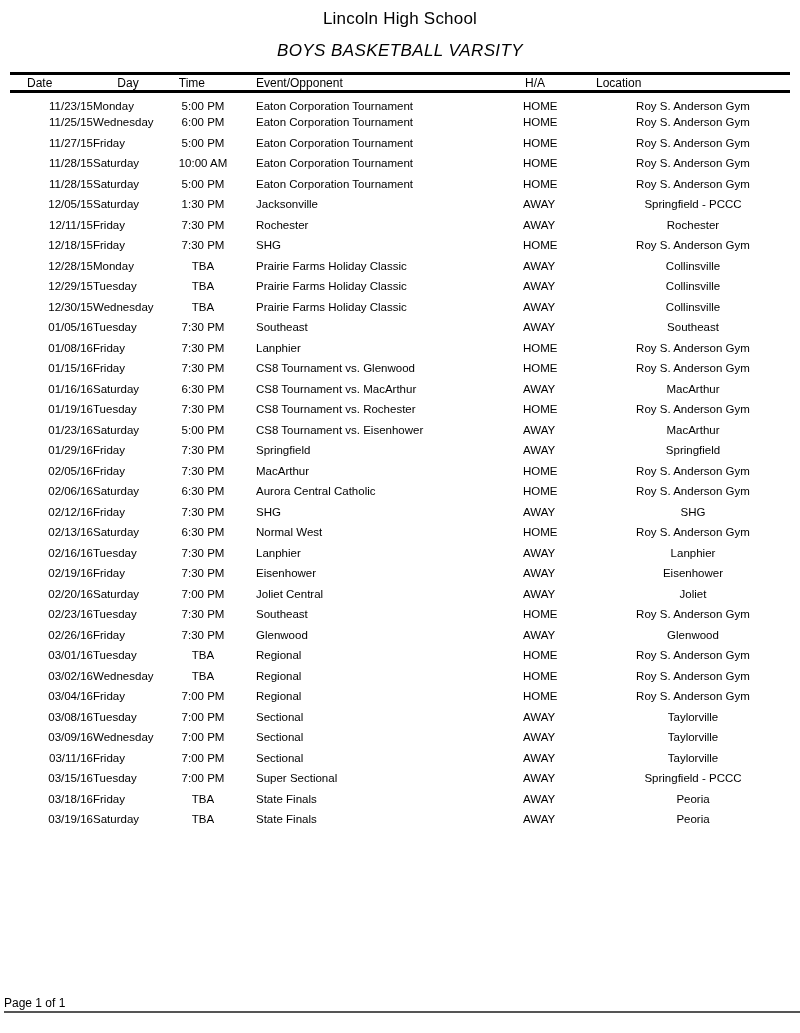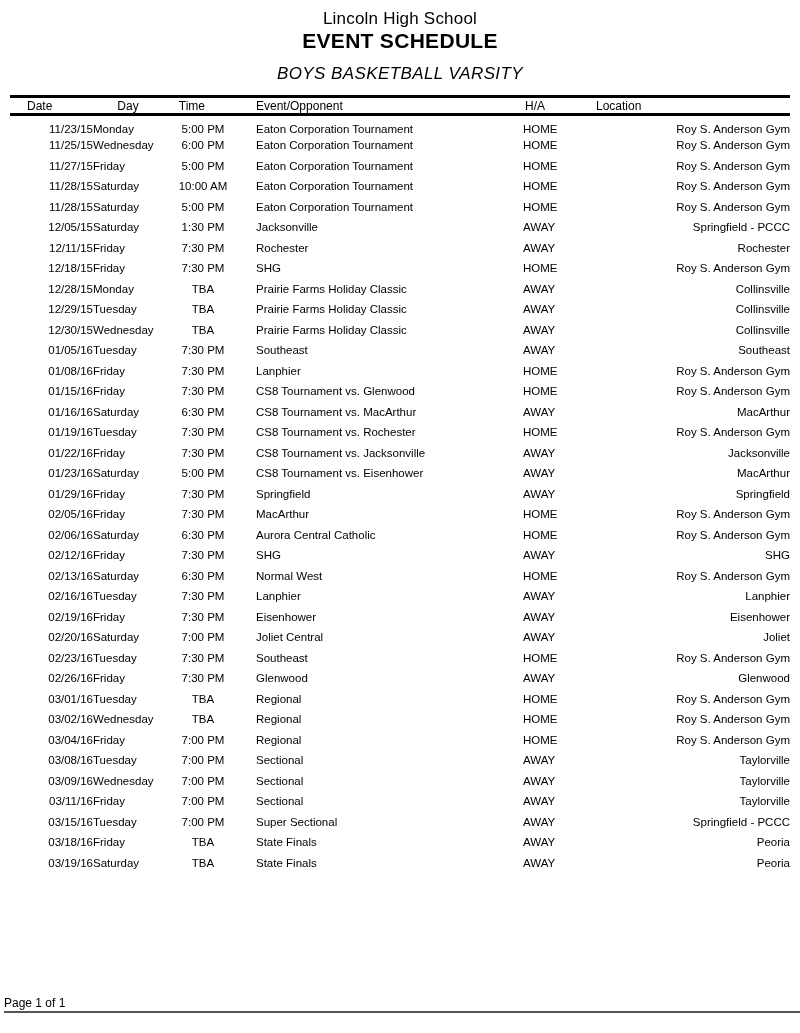--- a/index.html
+++ b/index.html
@@ -64,21 +64,21 @@
   td.c0 { text-align: right;  padding-left: 23px; }
   th.c1 { text-align: center; }
   td.c1 { text-align: left; }
   th.c2 { text-align: right; padding-right: 38px; }
   td.c2 { text-align: center; }
   th.c3 { text-align: left; padding-left: 13px; }
   td.c3 { text-align: left; padding-left: 13px; }
   th.c4 { text-align: left; padding-left: 10px; }
   td.c4 { text-align: left; padding-left: 8px; }
   th.c5 { text-align: left; padding-left: 8px; }
-  td.c5 { text-align: right; padding-left: 8px; }
+  td.c5 { text-align: center; padding-left: 8px; }
 
   .footer-line {
     position: absolute;
     left: 4px;
     right: 0;
     top: 1011px;
     height: 2px;
     background: #555555;
   }
   .footer-text {
@@ -89,21 +89,20 @@
     line-height: 14px;
   }
 </style>
 </head>
 <body>
 
 <div class="page">
 
   <header class="doc-header">
     <div class="school-name">Lincoln High School</div>
-    <div class="report-title">EVENT SCHEDULE</div>
     <div class="team-subtitle">BOYS BASKETBALL VARSITY</div>
   </header>
 
   <table class="schedule">
     <colgroup>
       <col style="width:83px">
       <col style="width:70px">
       <col style="width:80px">
       <col style="width:272px">
       <col style="width:73px">
@@ -242,28 +241,20 @@
         </tr>
         <tr>
           <td class="c0">01/19/16</td>
           <td class="c1">Tuesday</td>
           <td class="c2">7:30 PM</td>
           <td class="c3">CS8 Tournament vs. Rochester</td>
           <td class="c4">HOME</td>
           <td class="c5">Roy S. Anderson Gym</td>
         </tr>
         <tr>
-          <td class="c0">01/22/16</td>
-          <td class="c1">Friday</td>
-          <td class="c2">7:30 PM</td>
-          <td class="c3">CS8 Tournament vs. Jacksonville</td>
-          <td class="c4">AWAY</td>
-          <td class="c5">Jacksonville</td>
-        </tr>
-        <tr>
           <td class="c0">01/23/16</td>
           <td class="c1">Saturday</td>
           <td class="c2">5:00 PM</td>
           <td class="c3">CS8 Tournament vs. Eisenhower</td>
           <td class="c4">AWAY</td>
           <td class="c5">MacArthur</td>
         </tr>
         <tr>
           <td class="c0">01/29/16</td>
           <td class="c1">Friday</td>

